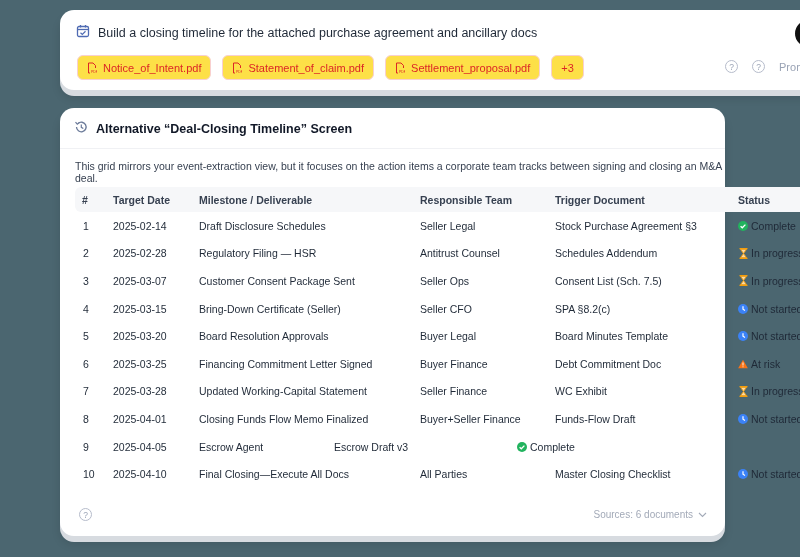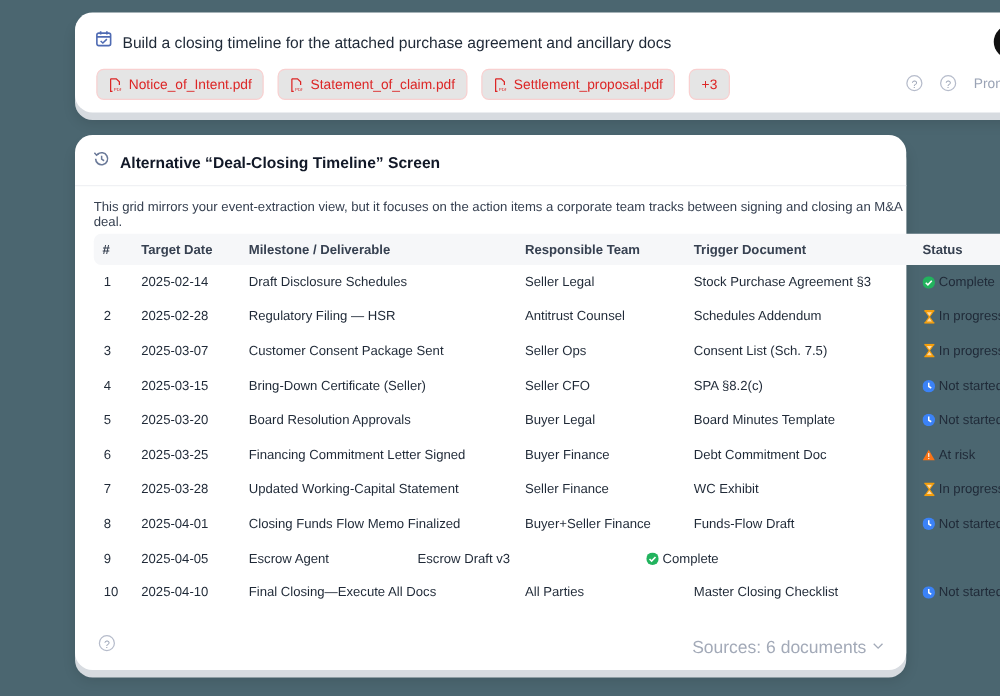--- a/index.html
+++ b/index.html
@@ -24,21 +24,21 @@
     .prompt-text { font-size: 12.5px; color: #1f2937; }
     .send-btn {
       position: absolute; right: 14px; top: 10px;
       width: 27px; height: 27px; border-radius: 50%;
       background: #111111; display: flex; align-items: center; justify-content: center;
       cursor: pointer;
     }
     .chips { position: absolute; left: 17px; top: 45px; display: flex; gap: 11px; }
     .chip {
       height: 25px; padding: 0 9px; border-radius: 6px;
-      background: #e5e5e5; border: 1px solid #f8d0d0;
+      background: #fde047; border: 1px solid #f8d0d0;
       color: #dc2626; font-size: 11px;
       display: flex; align-items: center; gap: 6px; cursor: pointer;
     }
     .chip.more { padding: 0 9px; }
     .prompt-tools { position: absolute; right: 16px; top: 50px; display: flex; align-items: center; gap: 14px; color: #9aa3b5; font-size: 11px; }
     .help-icon {
       width: 13px; height: 13px; border: 1px solid #b6bccb; border-radius: 50%;
       font-size: 8.5px; color: #9aa3b5; display: flex; align-items: center; justify-content: center;
     }
 
@@ -56,21 +56,21 @@
     .c-num { width: 38px; padding-left: 7px; }
     .c-date { width: 86px; }
     .c-ms { width: 221px; }
     .c-team { width: 135px; }
     .c-doc { width: 183px; }
     .c-status { flex: 1; display: flex; align-items: center; gap: 3px; }
     .grid-row .c-num { padding-left: 8px; }
     .st-ico { width: 10px; height: 10px; display: inline-flex; align-items: center; justify-content: center; }
 
     .tl-footer-help { position: absolute; left: 19px; top: 400px; }
-    .sources { position: absolute; right: 18px; top: 401px; font-size: 14px; color: #a3aab8; display: flex; align-items: center; gap: 5px; cursor: pointer; }
+    .sources { position: absolute; right: 18px; top: 401px; font-size: 10px; color: #a3aab8; display: flex; align-items: center; gap: 5px; cursor: pointer; }
   </style>
 </head>
 <body>
 
 <div class="card prompt-card">
   <div class="prompt-row">
     <span>
       <svg width="14" height="14" viewBox="0 0 14 14">
         <rect x="1.5" y="2.5" width="11" height="10" rx="1.5" fill="none" stroke="#4f6bb3" stroke-width="1.3"></rect>
         <line x1="1.5" y1="5.5" x2="12.5" y2="5.5" stroke="#4f6bb3" stroke-width="1.3"></line>

